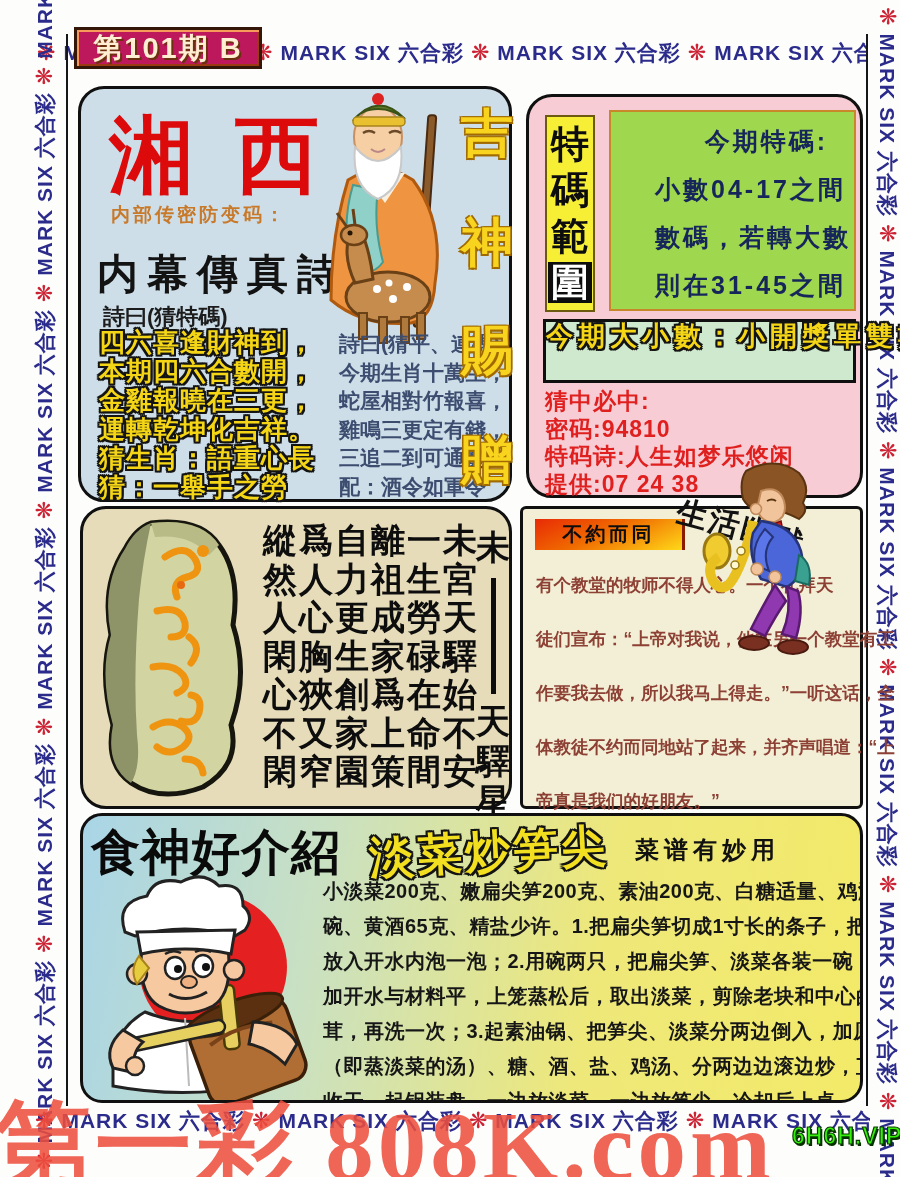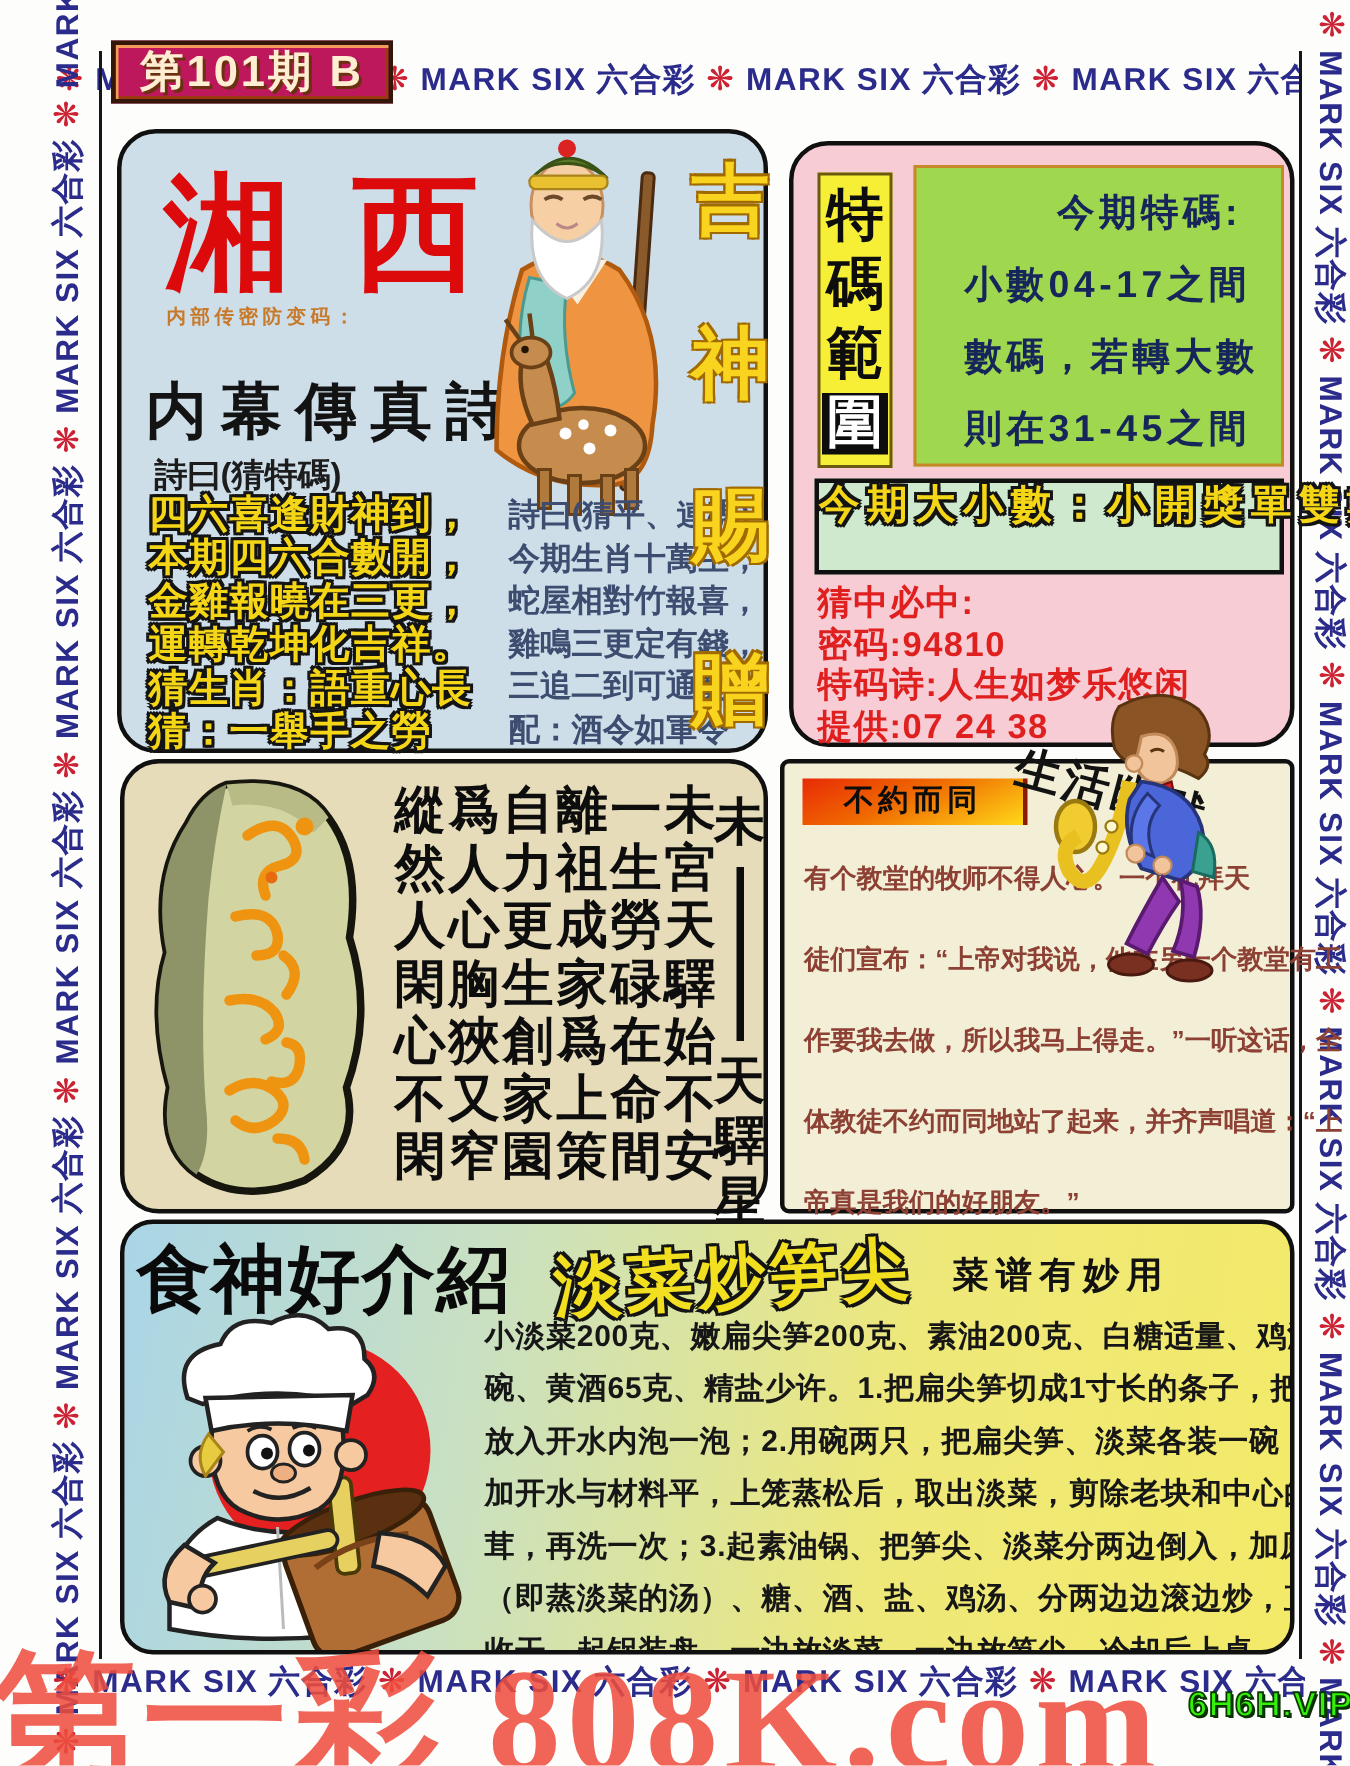--- a/index.html
+++ b/index.html
@@ -22,21 +22,21 @@
            background:#be185d; border:3px solid #35170a; text-align:center;
            font-size:29px; font-weight:900; color:#ffeed2; line-height:37px; letter-spacing:2px;
            text-shadow:2px 2px 0 #6a3010; box-shadow:inset 2px 2px 0 #f59a5a, inset -2px -2px 0 #9c3812; }
 
   .panel { position:absolute; border:3px solid #101010; }
 
   
   #p1 { left:78px; top:86px; width:434px; height:416px; background:#cddee9; border-radius:26px; }
   .x-title { position:absolute; left:28px; top:10px; font-size:84px; font-weight:900; color:#dc0a0a;
              letter-spacing:42px; font-family:"Liberation Serif","DejaVu Serif",serif; white-space:nowrap; }
-  .x-secret-label { position:absolute; left:30px; top:113px; font-size:13px; font-weight:700;
+  .x-secret-label { position:absolute; left:30px; top:113px; font-size:19px; font-weight:700;
                     color:#c8792a; letter-spacing:3px; }
   .x-secret-code  { position:absolute; left:24px; top:137px; font-size:22px; font-weight:700;
                     color:#c8792a; letter-spacing:2px; }
   .x-poem-title { position:absolute; left:16px; top:158px; font-size:41px; font-weight:900; color:#131313;
                   letter-spacing:9px; font-family:"Liberation Serif","DejaVu Serif",serif; white-space:nowrap; }
   .x-poem-hint  { position:absolute; left:22px; top:213px; font-size:22px; font-weight:700; color:#1c1c1c; }
   .x-poem { position:absolute; left:18px; top:239px; font-size:26px; font-weight:900; line-height:29px;
             color:#f5d616; letter-spacing:1px; white-space:nowrap; }
   .o-black { text-shadow:-2px -2px 0 #141414,0 -2px 0 #141414,2px -2px 0 #141414,
              -2px 0 0 #141414,2px 0 0 #141414,-2px 2px 0 #141414,0 2px 0 #141414,2px 2px 0 #141414; }
@@ -53,21 +53,21 @@
   #p2 { left:526px; top:94px; width:337px; height:404px; background:#f7ccd4; border-radius:26px; }
   .s-head { position:absolute; left:16px; top:18px; width:50px; background:#f6ef36;
             border:2px solid #6b5a10; display:flex; flex-direction:column; align-items:center;
             padding:7px 0; gap:5px; }
   .s-head .hc { font-size:38px; line-height:41px; font-weight:900; color:#0d0d0d;
                 font-family:"Liberation Serif","DejaVu Serif",serif; }
   .s-head .inv { background:#0d0d0d; color:#ffffff; padding:0 3px; }
   .s-range { position:absolute; left:80px; top:13px; width:247px; height:201px;
              background:#9fd84e; border:2px solid #c8882a; color:#17265a; font-weight:700; }
   .s-range-title { text-align:right; padding-right:26px; margin-top:13px; font-size:25px; letter-spacing:3px; }
-  .s-range-line  { padding-left:32px; margin-top:15px; font-size:25px; letter-spacing:3px; white-space:nowrap; }
+  .s-range-line  { padding-left:32px; margin-top:15px; font-size:25px; letter-spacing:3px; white-space:nowrap;margin-left:12px; }
   .s-size { position:absolute; left:14px; top:222px; width:313px; height:64px; background:#cfe9cf;
             border:3px solid #101010; display:flex; flex-direction:row; justify-content:space-evenly; }
   .s-size-line { text-align:center; font-size:27px; font-weight:900; color:#f5d616;
                  letter-spacing:5px; line-height:28px; white-space:nowrap; }
   .s-hints { position:absolute; left:16px; top:291px; color:#e01f1f; font-weight:900;
              font-size:23px; line-height:27.5px; letter-spacing:1px; white-space:nowrap; }
 
   
   #p3 { left:80px; top:506px; width:432px; height:303px; background:#e6dcba; border-radius:26px; }
   .stone-svg { position:absolute; left:8px; top:6px; }

